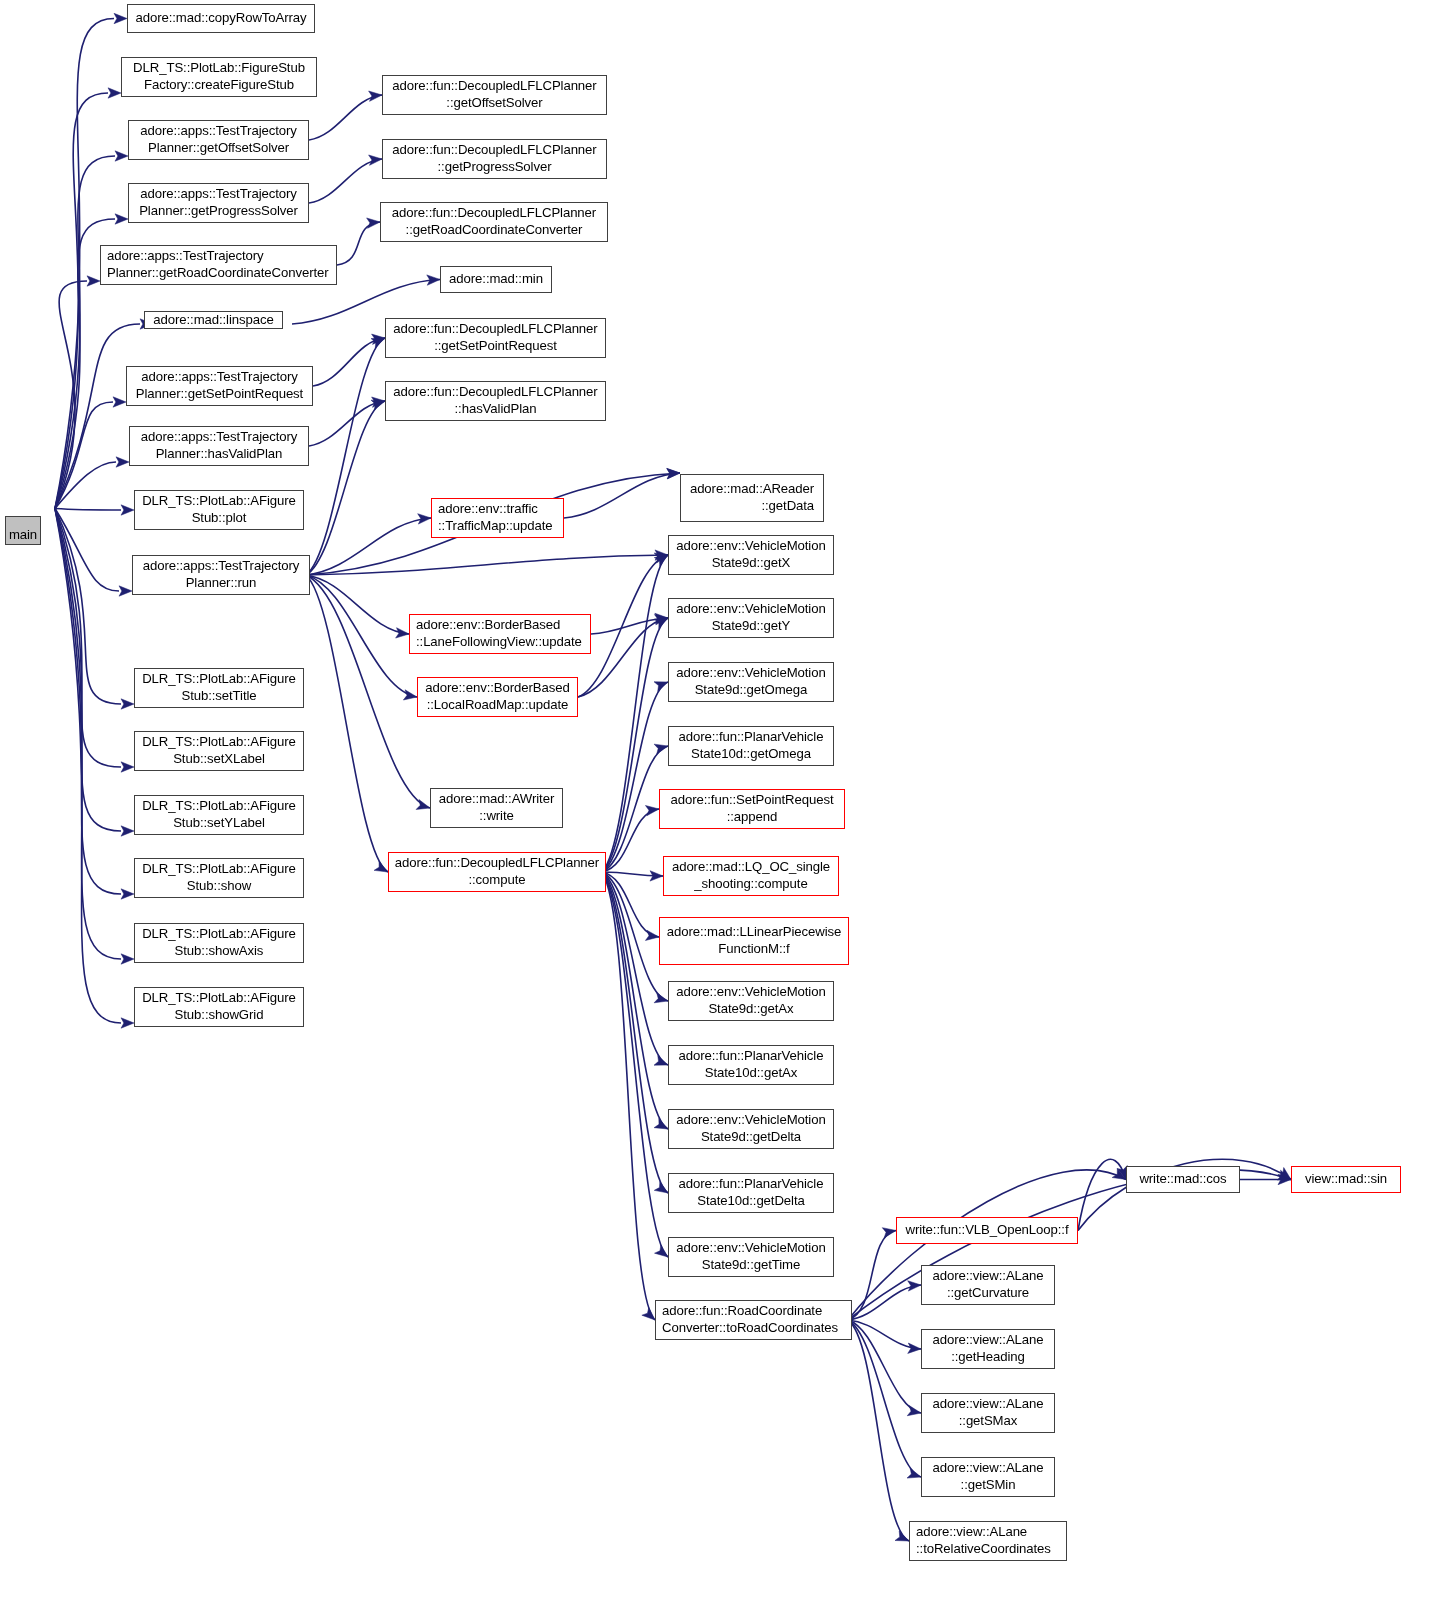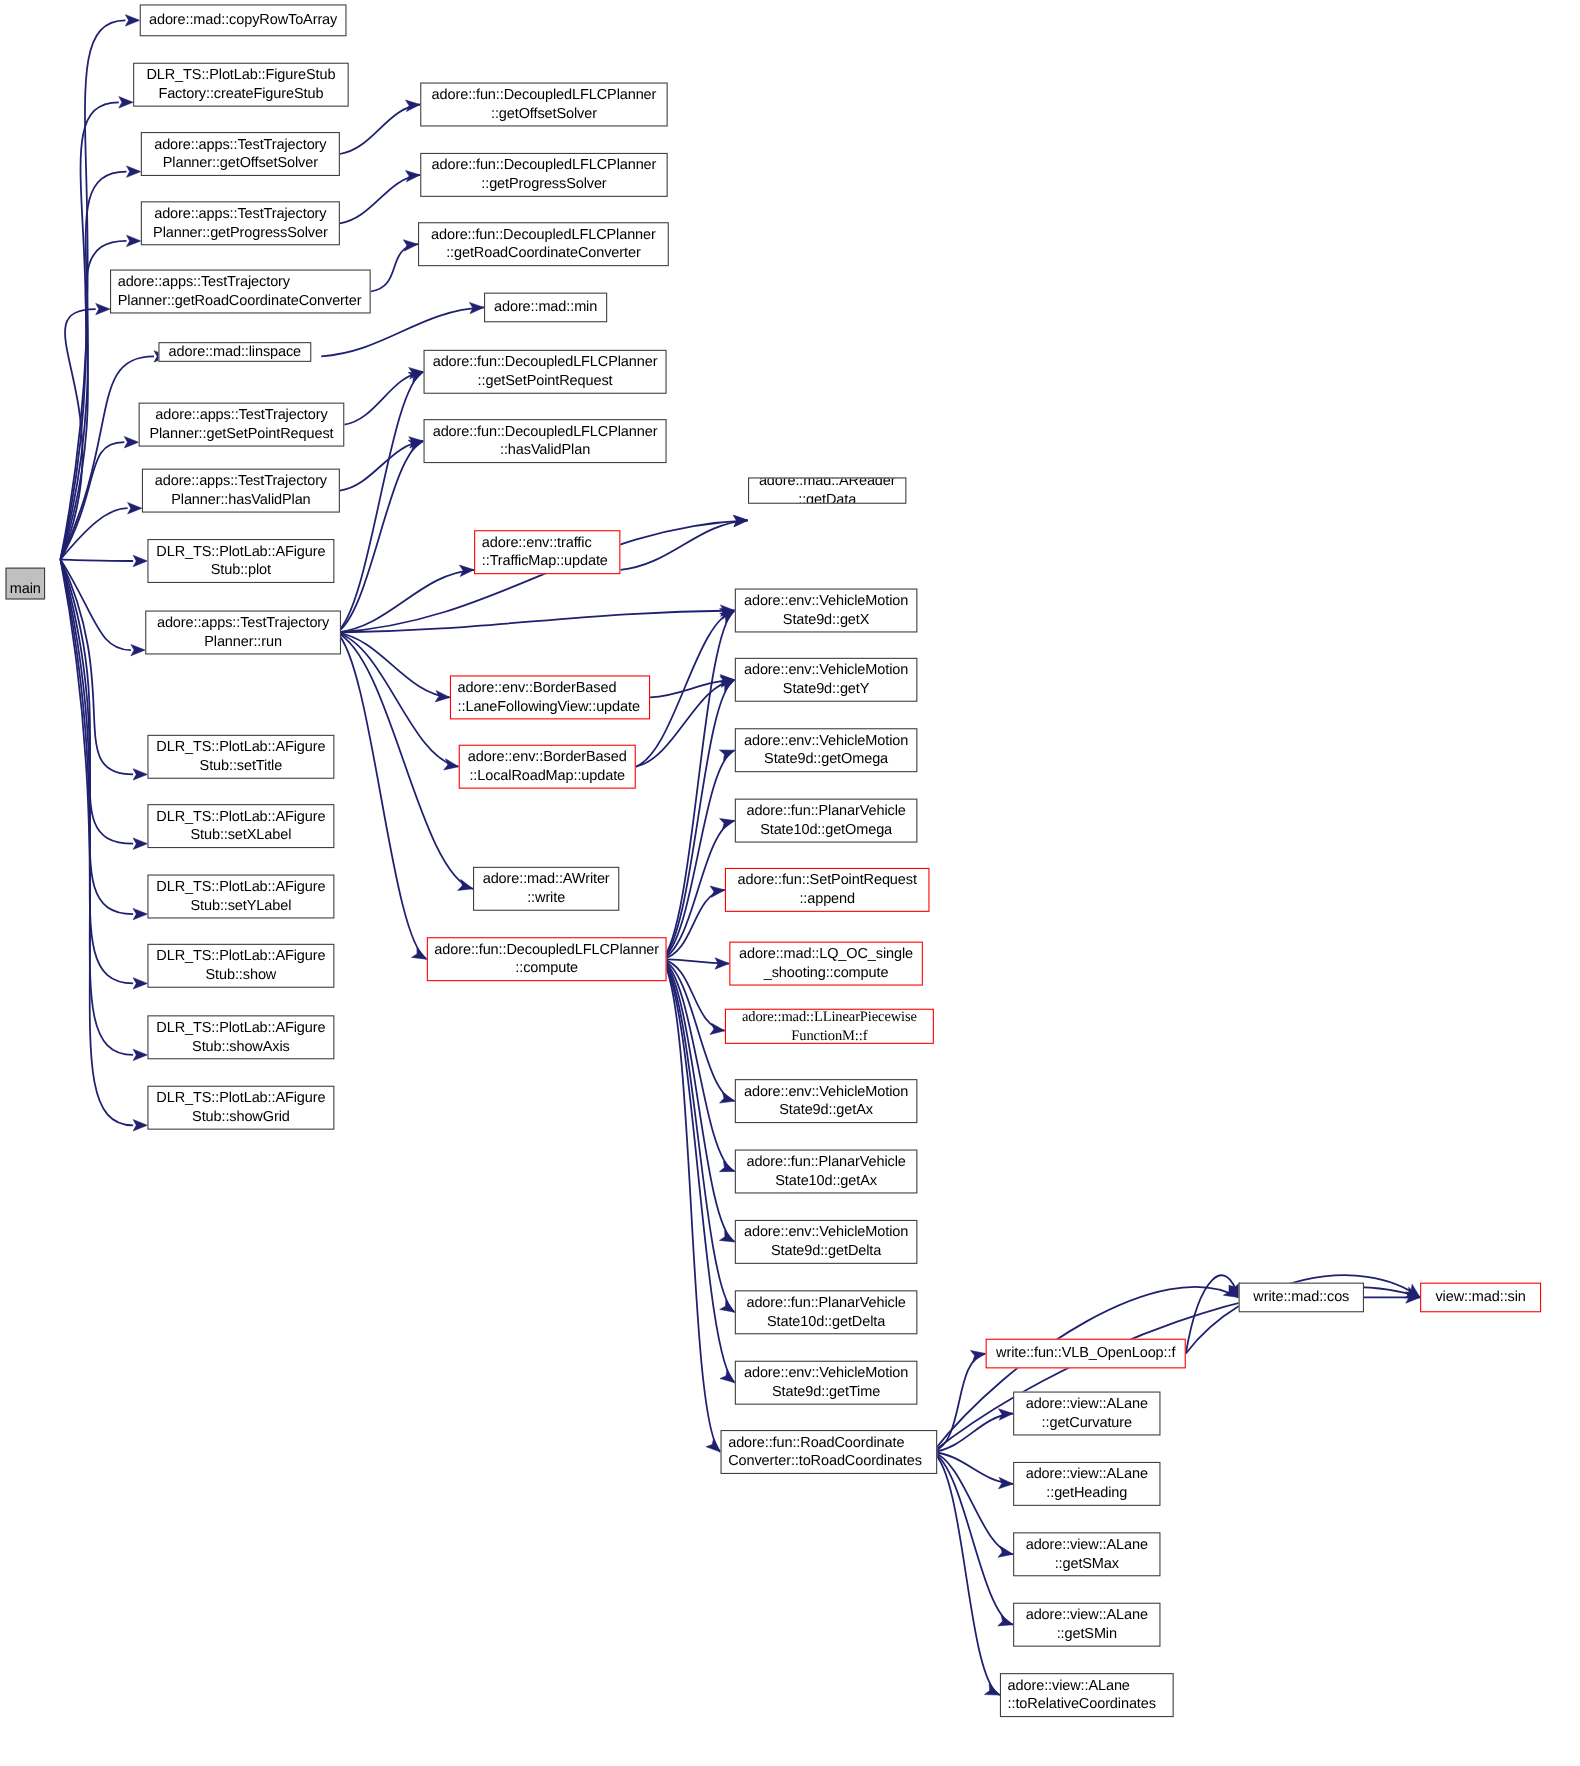--- a/index.html
+++ b/index.html
@@ -223,45 +223,45 @@
 ::getOffsetSolver</span></div>
       <div class="node" style="left: 382px; top: 139px; width: 225px; height: 40px;"><span>adore::fun::DecoupledLFLCPlanner
 ::getProgressSolver</span></div>
       <div class="node" style="left: 380px; top: 202px; width: 228px; height: 40px;"><span>adore::fun::DecoupledLFLCPlanner
 ::getRoadCoordinateConverter</span></div>
       <div class="node" style="left: 440px; top: 266px; width: 112px; height: 27px;"><span>adore::mad::min</span></div>
       <div class="node" style="left: 385px; top: 318px; width: 221px; height: 40px;"><span>adore::fun::DecoupledLFLCPlanner
 ::getSetPointRequest</span></div>
       <div class="node" style="left: 385px; top: 381px; width: 221px; height: 40px;"><span>adore::fun::DecoupledLFLCPlanner
 ::hasValidPlan</span></div>
-      <div class="node red leftalign" style="left: 431px; top: 482px; width: 133px; height: 40px;"><span>adore::env::traffic
+      <div class="node red leftalign" style="left: 431px; top: 498px; width: 133px; height: 40px;"><span>adore::env::traffic
 ::TrafficMap::update</span></div>
       <div class="node red leftalign" style="left: 409px; top: 614px; width: 182px; height: 40px;"><span>adore::env::BorderBased
 ::LaneFollowingView::update</span></div>
       <div class="node red" style="left: 417px; top: 677px; width: 161px; height: 40px;"><span>adore::env::BorderBased
 ::LocalRoadMap::update</span></div>
       <div class="node" style="left: 430px; top: 788px; width: 133px; height: 40px;"><span>adore::mad::AWriter
 ::write</span></div>
       <div class="node red" style="left: 388px; top: 852px; width: 218px; height: 40px;"><span>adore::fun::DecoupledLFLCPlanner
 ::compute</span></div>
-      <div class="node" style="left: 680px; top: 434px; width: 144px; height: 24px;"><span>adore::mad::AReader
+      <div class="node" style="left: 680px; top: 474px; width: 144px; height: 48px; text-align: right;"><span>adore::mad::AReader
 ::getData</span></div>
       <div class="node" style="left: 668px; top: 535px; width: 166px; height: 40px;"><span>adore::env::VehicleMotion
 State9d::getX</span></div>
       <div class="node" style="left: 668px; top: 598px; width: 166px; height: 40px;"><span>adore::env::VehicleMotion
 State9d::getY</span></div>
       <div class="node" style="left: 668px; top: 662px; width: 166px; height: 40px;"><span>adore::env::VehicleMotion
 State9d::getOmega</span></div>
       <div class="node" style="left: 668px; top: 726px; width: 166px; height: 40px;"><span>adore::fun::PlanarVehicle
 State10d::getOmega</span></div>
       <div class="node red" style="left: 659px; top: 789px; width: 186px; height: 40px;"><span>adore::fun::SetPointRequest
 ::append</span></div>
       <div class="node red" style="left: 663px; top: 856px; width: 176px; height: 40px;"><span>adore::mad::LQ_OC_single
 _shooting::compute</span></div>
-      <div class="node red" style="left: 659px; top: 917px; width: 190px; height: 32px; font-family: Liberation Serif, serif;"><span>adore::mad::LLinearPiecewise
+      <div class="node red" style="left: 659px; top: 917px; width: 190px; height: 48px;"><span>adore::mad::LLinearPiecewise
 FunctionM::f</span></div>
       <div class="node" style="left: 668px; top: 981px; width: 166px; height: 40px;"><span>adore::env::VehicleMotion
 State9d::getAx</span></div>
       <div class="node" style="left: 668px; top: 1045px; width: 166px; height: 40px;"><span>adore::fun::PlanarVehicle
 State10d::getAx</span></div>
       <div class="node" style="left: 668px; top: 1109px; width: 166px; height: 40px;"><span>adore::env::VehicleMotion
 State9d::getDelta</span></div>
       <div class="node" style="left: 668px; top: 1173px; width: 166px; height: 40px;"><span>adore::fun::PlanarVehicle
 State10d::getDelta</span></div>
       <div class="node" style="left: 668px; top: 1237px; width: 166px; height: 40px;"><span>adore::env::VehicleMotion

